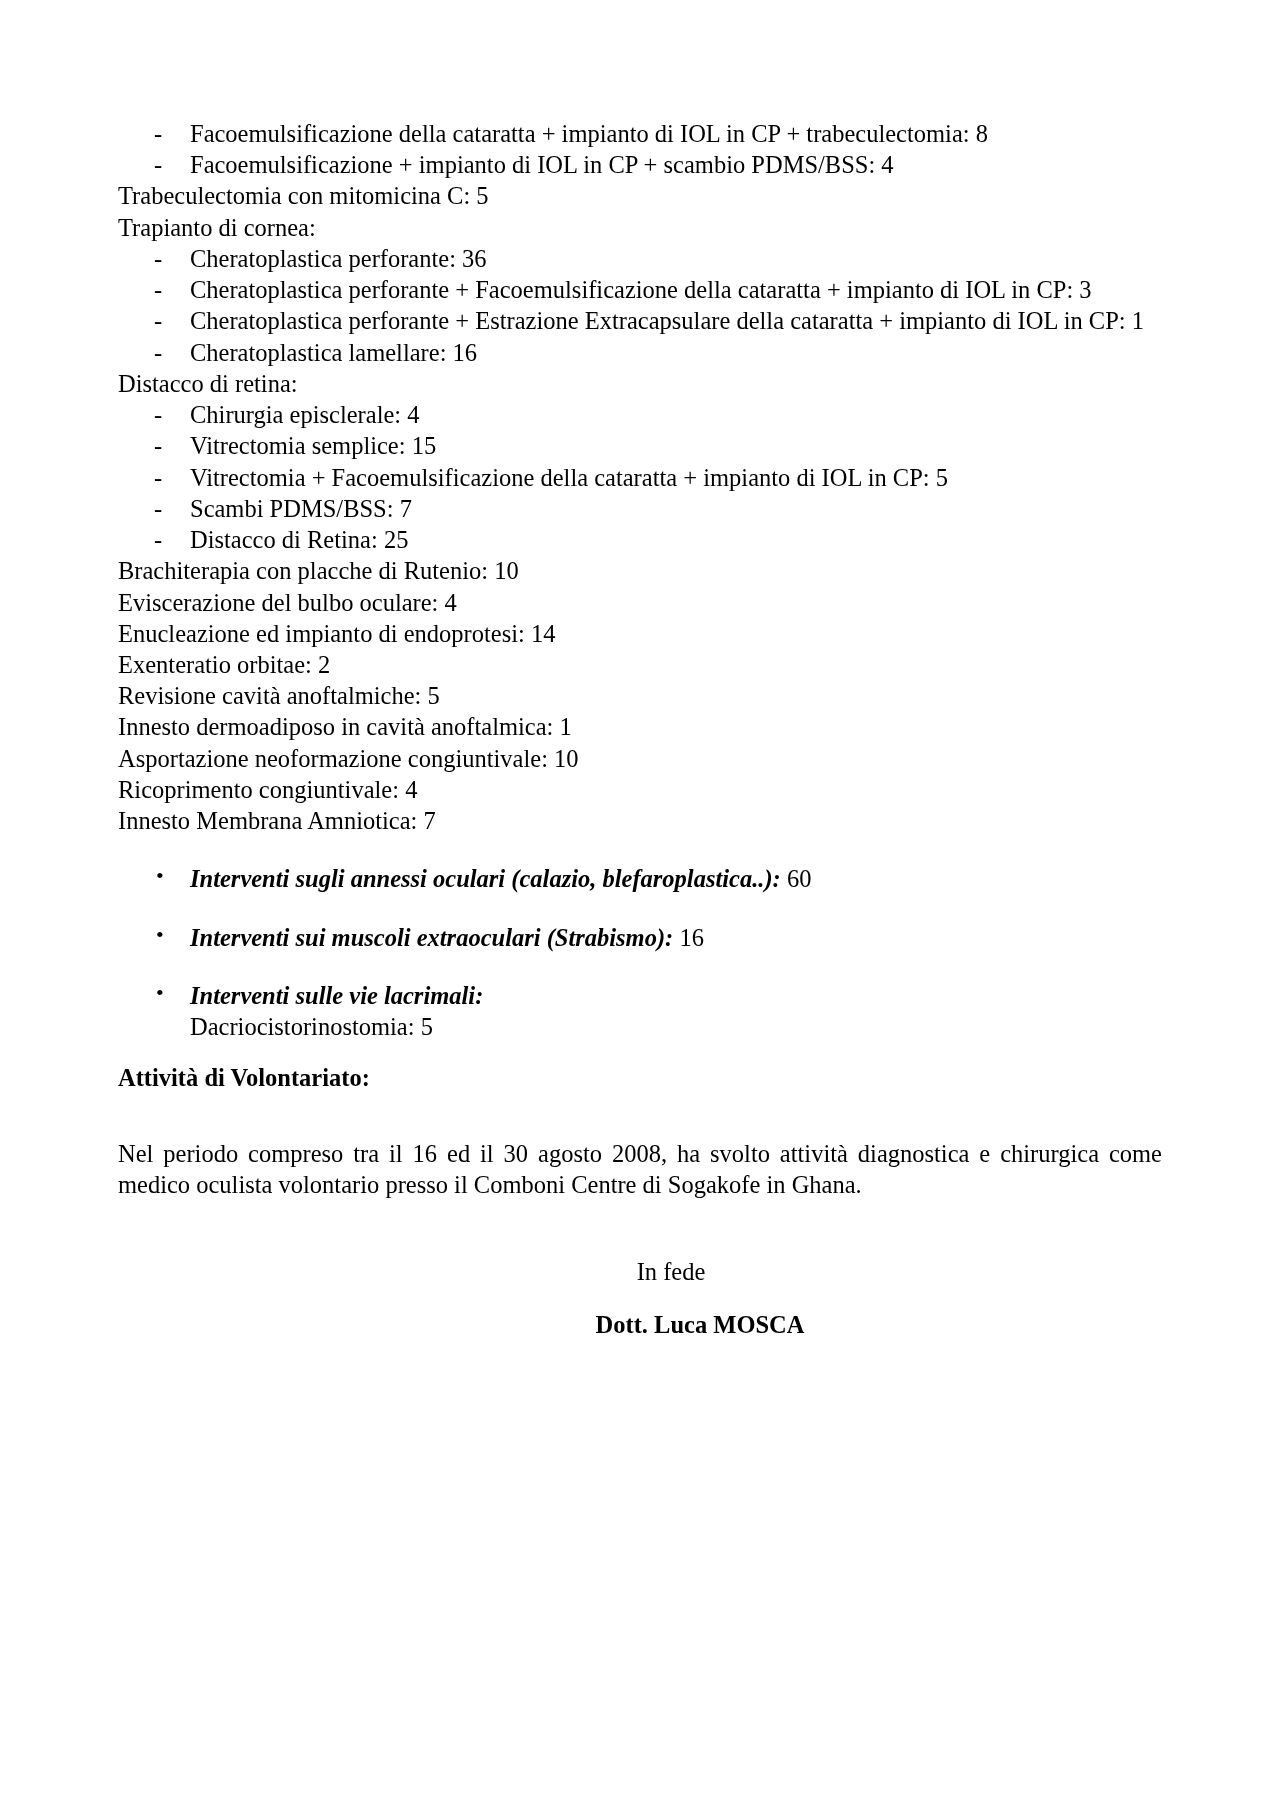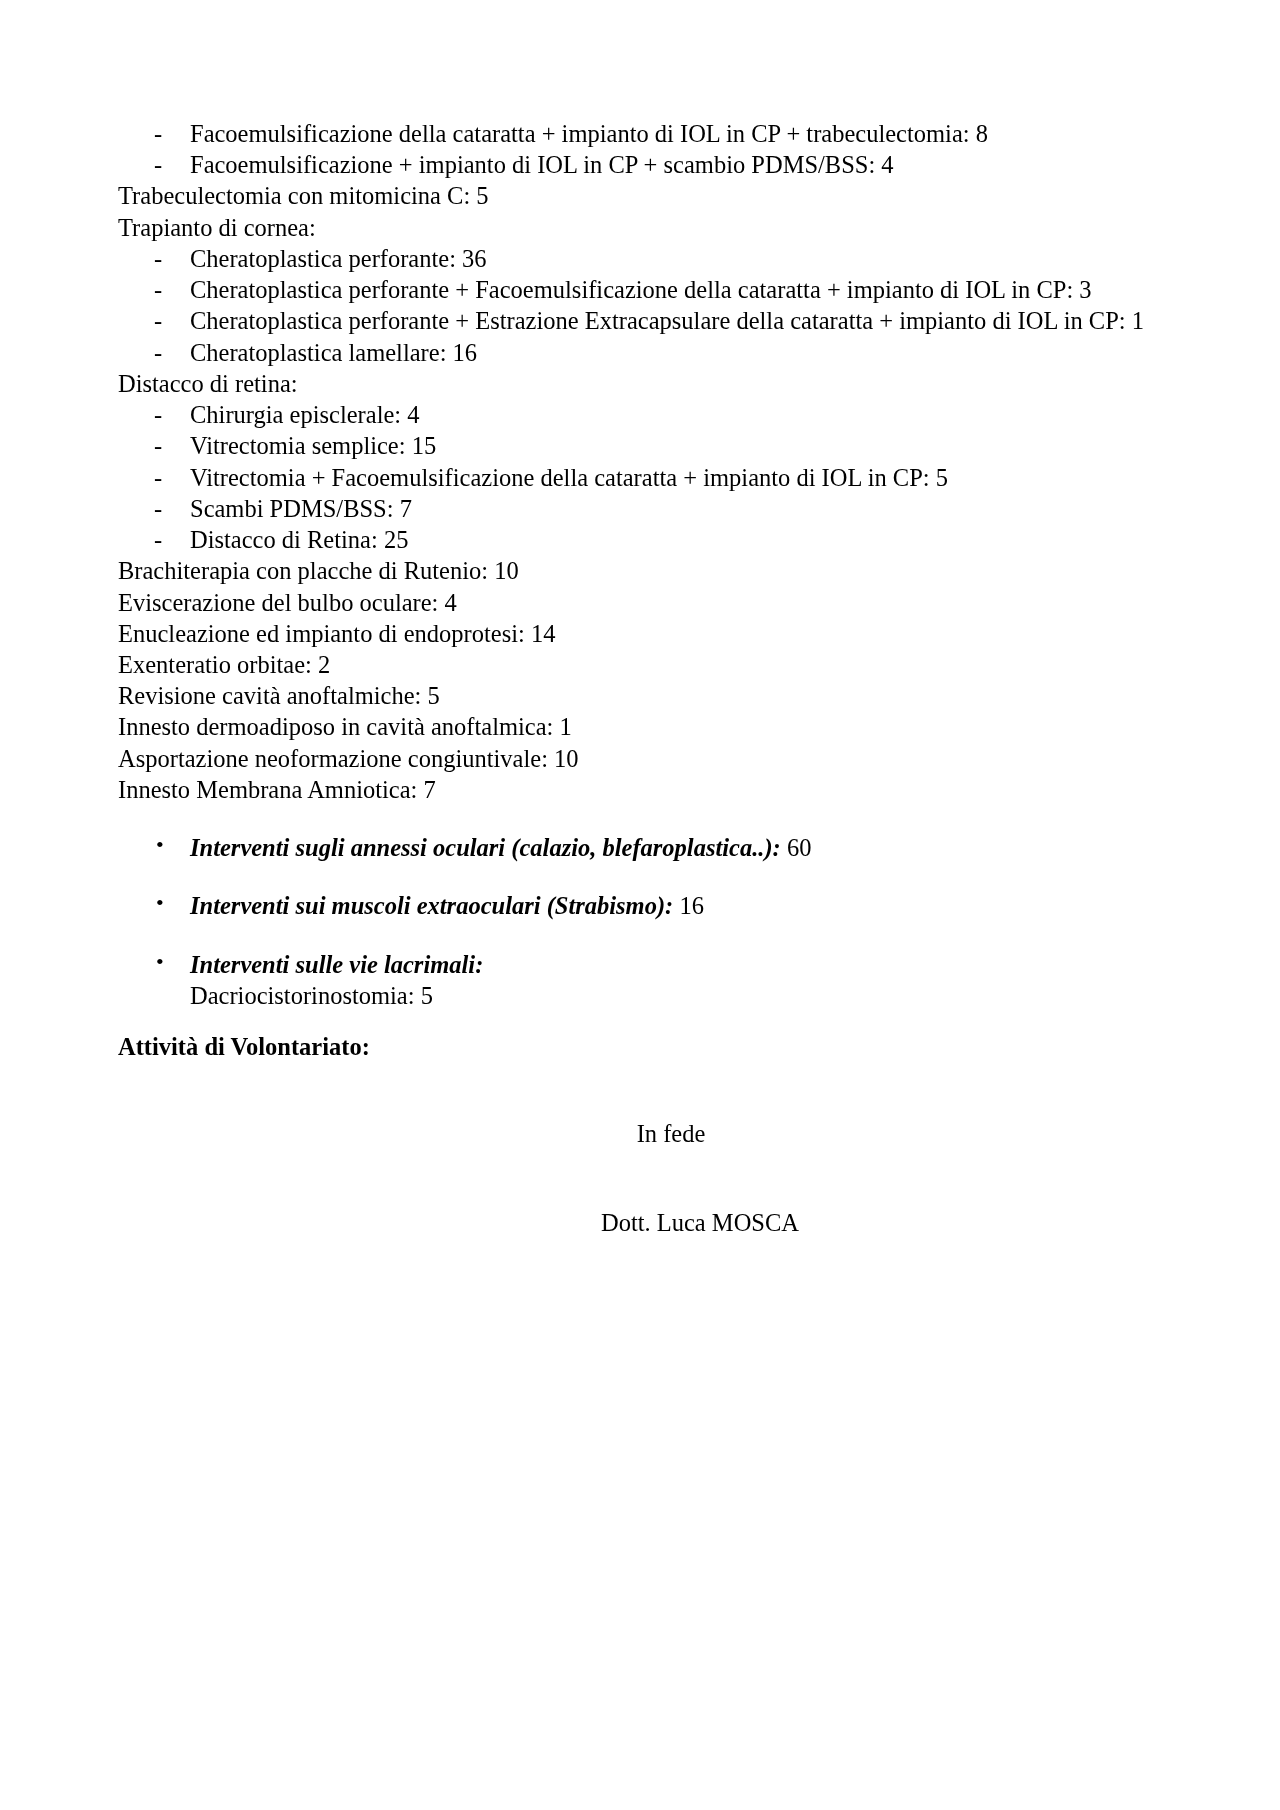--- a/index.html
+++ b/index.html
@@ -106,22 +106,23 @@
     margin-top: 56px;
     text-align: center;
     width: 1044px;
   }
   .sign-line-1 {
     display: block;
     margin-left: 62px;
   }
   .sign-line-2 {
     display: block;
-    margin-top: 57px;
+    margin-top: 22px;
     margin-left: 120px;
+    font-weight: bold;
   }
 
   .list-block {
     margin: 0;
   }
 </style>
 </head>
 <body>
 
 <div class="page">
@@ -187,39 +188,41 @@
       </li>
     </ul>
 
     <span class="plain-line">Brachiterapia con placche di Rutenio: 10</span>
     <span class="plain-line">Eviscerazione del bulbo oculare: 4</span>
     <span class="plain-line">Enucleazione ed impianto di endoprotesi: 14</span>
     <span class="plain-line">Exenteratio orbitae: 2</span>
     <span class="plain-line">Revisione cavità anoftalmiche: 5</span>
     <span class="plain-line">Innesto dermoadiposo in cavità anoftalmica: 1</span>
     <span class="plain-line">Asportazione neoformazione congiuntivale: 10</span>
+    <span class="plain-line">Ricoprimento congiuntivale: 4</span>
     <span class="plain-line">Innesto Membrana Amniotica: 7</span>
 
     <ul class="bullet-list">
       <li class="bullet-item">
         <span class="bullet-marker">•</span>
         <span class="bullet-title">Interventi sugli annessi oculari (calazio, blefaroplastica..):</span><span class="bullet-count"> 60</span>
       </li>
       <li class="bullet-item">
         <span class="bullet-marker">•</span>
         <span class="bullet-title">Interventi sui muscoli extraoculari (Strabismo):</span><span class="bullet-count"> 16</span>
       </li>
       <li class="bullet-item">
         <span class="bullet-marker">•</span>
         <span class="bullet-title">Interventi sulle vie lacrimali:</span><span class="bullet-count"></span>
         <span class="bullet-sub">Dacriocistorinostomia: 5</span>
       </li>
     </ul>
 
     <div class="section-heading">Attività di Volontariato:</div>
+    <div class="closing-paragraph">Nel periodo compreso tra il 16 ed il 30 agosto 2008, ha svolto attività diagnostica e chirurgica come medico oculista volontario presso il Comboni Centre di Sogakofe in Ghana.</div>
 
     <div class="signature-block">
       <span class="sign-line-1">In fede</span>
       <span class="sign-line-2">Dott. Luca MOSCA</span>
     </div>
 
   </div>
 </div>
 
 </body></html>

